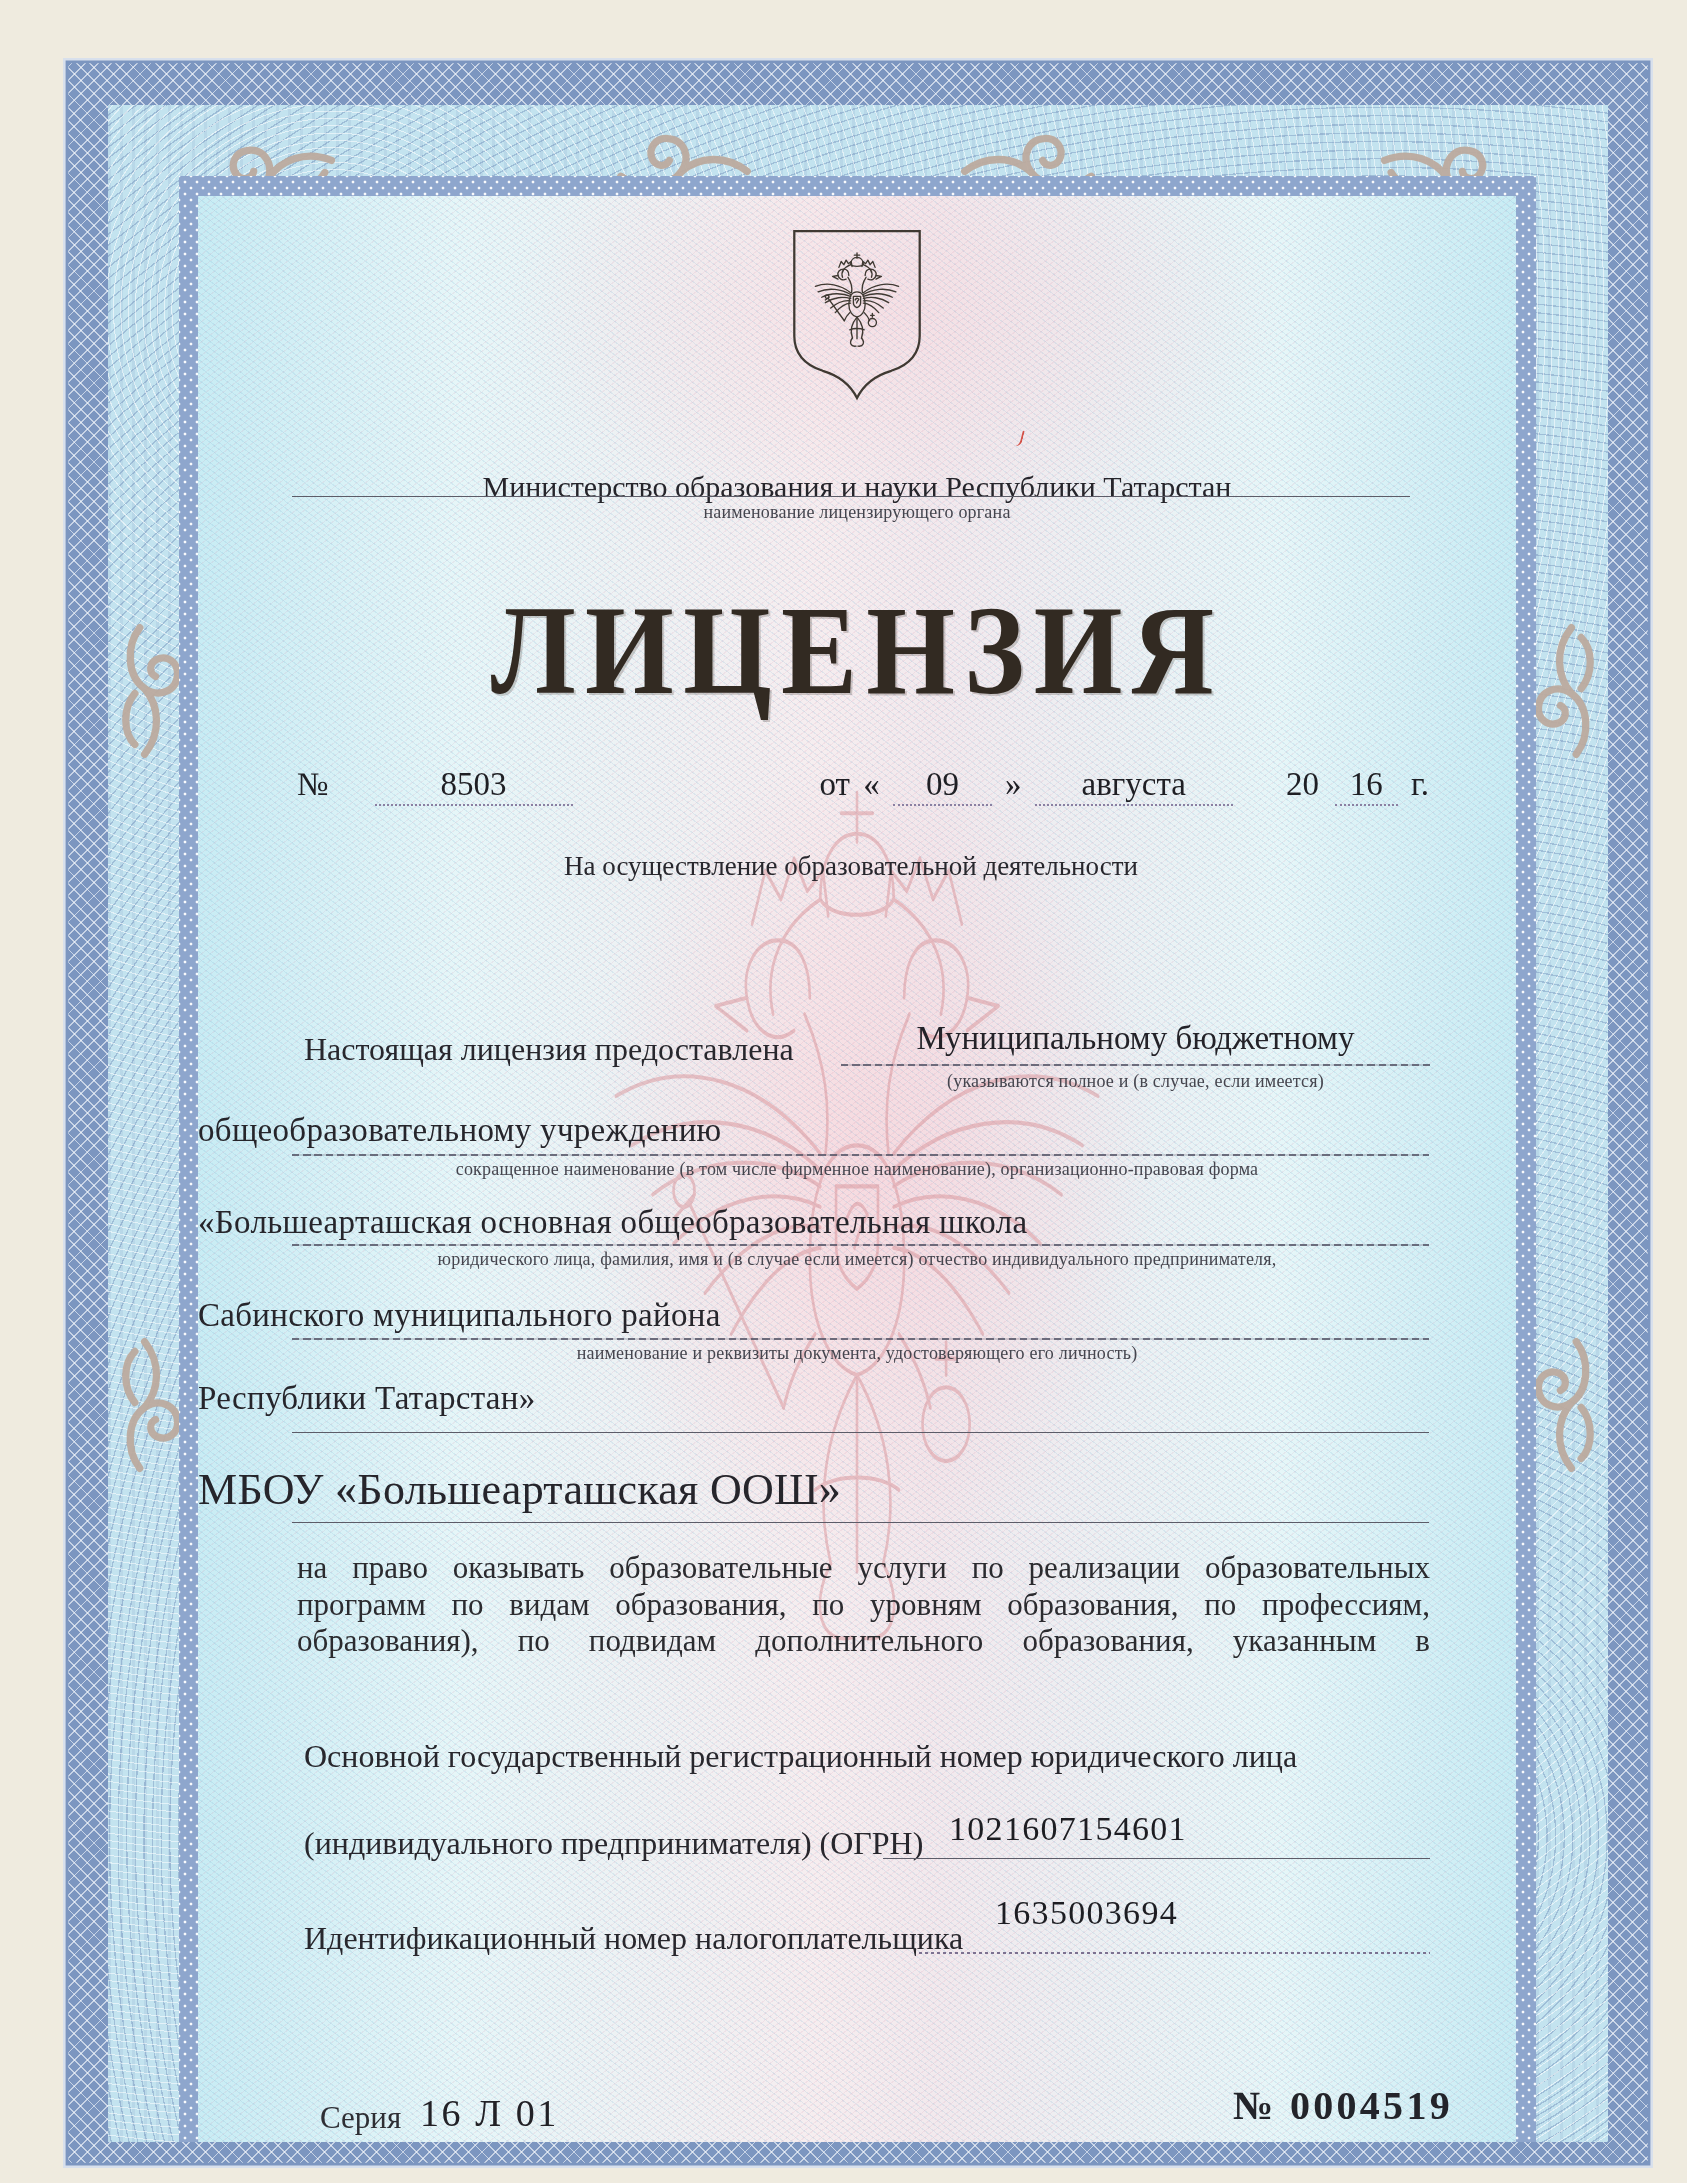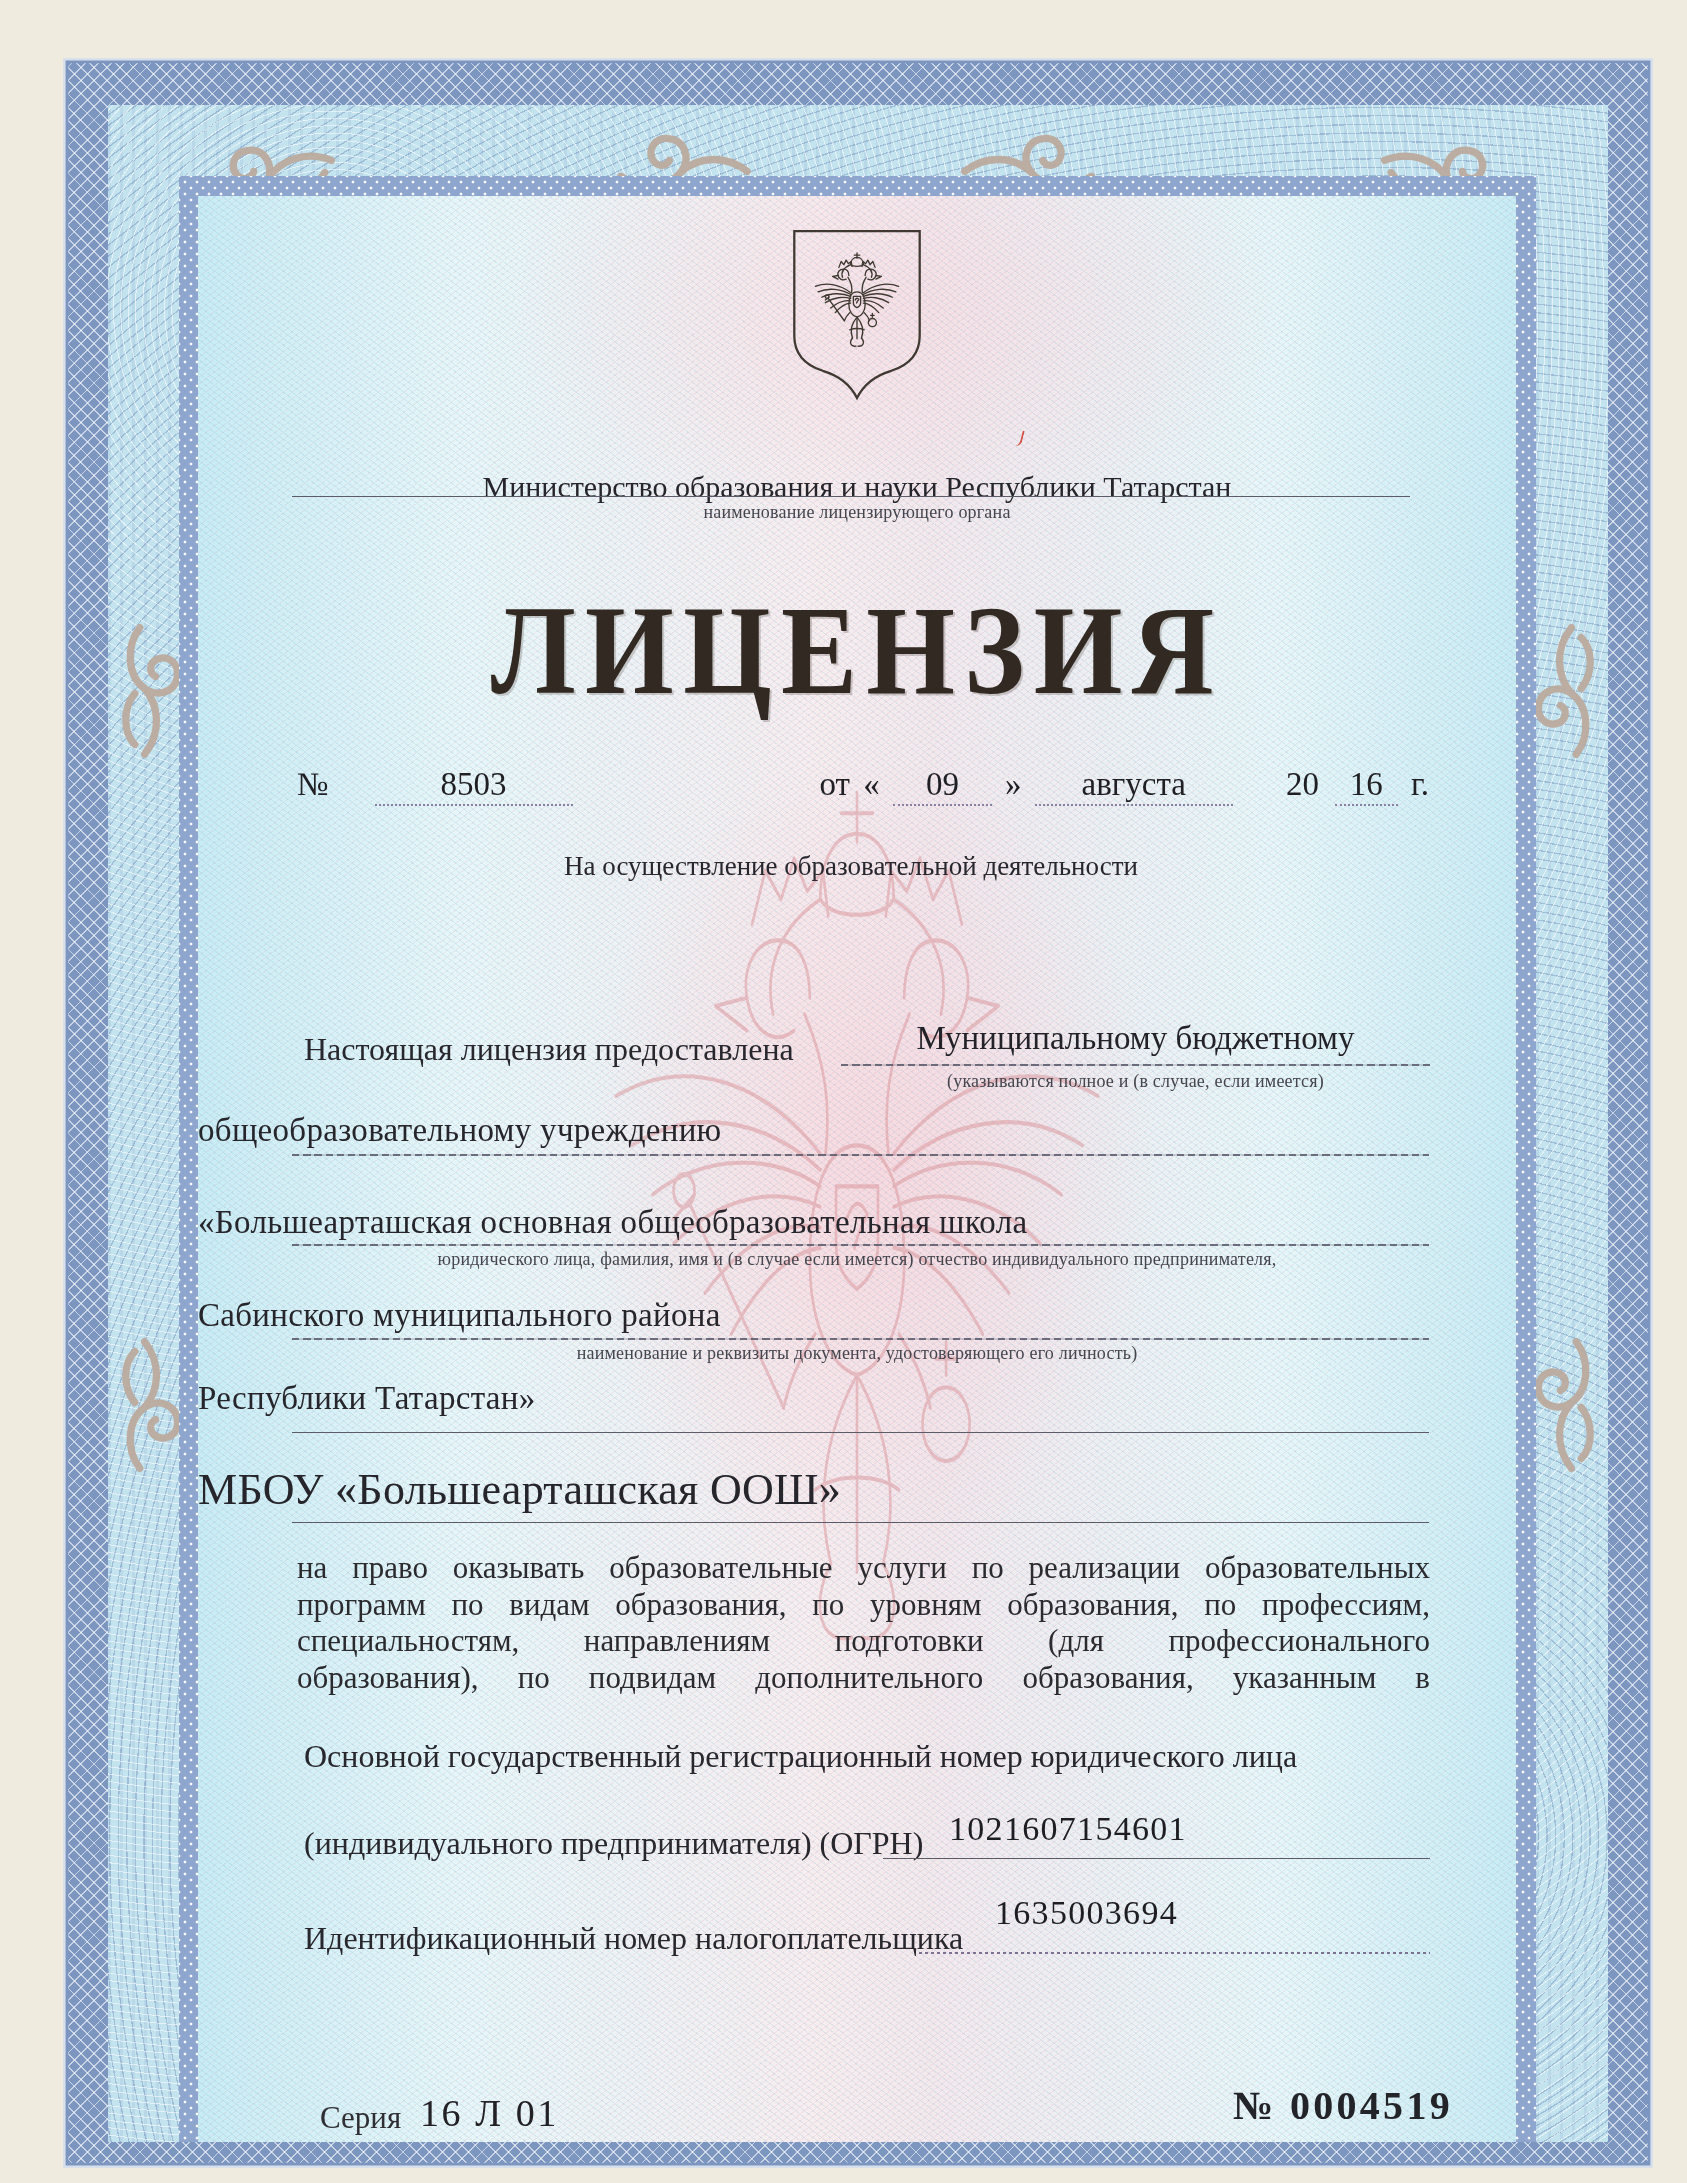--- a/index.html
+++ b/index.html
@@ -213,39 +213,39 @@
 
     <div class="subtitle">На осуществление образовательной деятельности</div>
 
     <div class="grant-label">Настоящая лицензия предоставлена</div>
     <div class="grantee1">Муниципальному бюджетному</div>
     <div class="rule" style="top:868px;left:643px;width:589px"></div>
     <div class="caption" style="top:875px;left:643px;width:589px">(указываются полное и (в случае, если имеется)</div>
 
     <div class="cline" style="top:916px">общеобразовательному учреждению</div>
     <div class="rule" style="top:958px;left:94px;right:87px"></div>
+    <div class="caption" style="top:963px;left:0;right:0">сокращенное наименование (в том числе фирменное наименование), организационно-правовая форма</div>
 
     <div class="cline" style="top:1008px">«Большеарташская основная общеобразовательная школа</div>
     <div class="rule" style="top:1048px;left:94px;right:87px"></div>
     <div class="caption" style="top:1053px;left:0;right:0">юридического лица, фамилия, имя и (в случае если имеется) отчество индивидуального предпринимателя,</div>
 
     <div class="cline" style="top:1101px">Сабинского муниципального района</div>
     <div class="rule" style="top:1142px;left:94px;right:87px"></div>
     <div class="caption" style="top:1147px;left:0;right:0">наименование и реквизиты документа, удостоверяющего его личность)</div>
 
     <div class="cline" style="top:1184px">Республики Татарстан»</div>
     <div class="rule solid" style="top:1236px;left:94px;right:87px"></div>
 
     <div class="cline" style="top:1268px;font-size:44px">МБОУ «Большеарташская ООШ»</div>
     <div class="rule solid" style="top:1326px;left:94px;right:87px"></div>
 
     <div class="rights">
       <div class="jline">на право оказывать образовательные услуги по реализации образовательных</div>
       <div class="jline">программ по видам образования, по уровням образования, по профессиям,</div>
-      <div class="jline">специальностям, направлениям подготовки (для профессионального</div>
       <div class="jline">образования), по подвидам дополнительного образования, указанным в</div>
     </div>
 
     <div class="label-left" style="top:1542px">Основной государственный регистрационный номер юридического лица</div>
     <div class="value" style="top:1614px;left:751px">1021607154601</div>
     <div class="label-left" style="top:1629px">(индивидуального предпринимателя) (ОГРН)</div>
     <div class="rule solid" style="top:1662px;left:685px;width:547px"></div>
 
     <div class="value" style="top:1698px;left:797px">1635003694</div>
     <div class="label-left" style="top:1724px">Идентификационный номер налогоплательщика</div>

